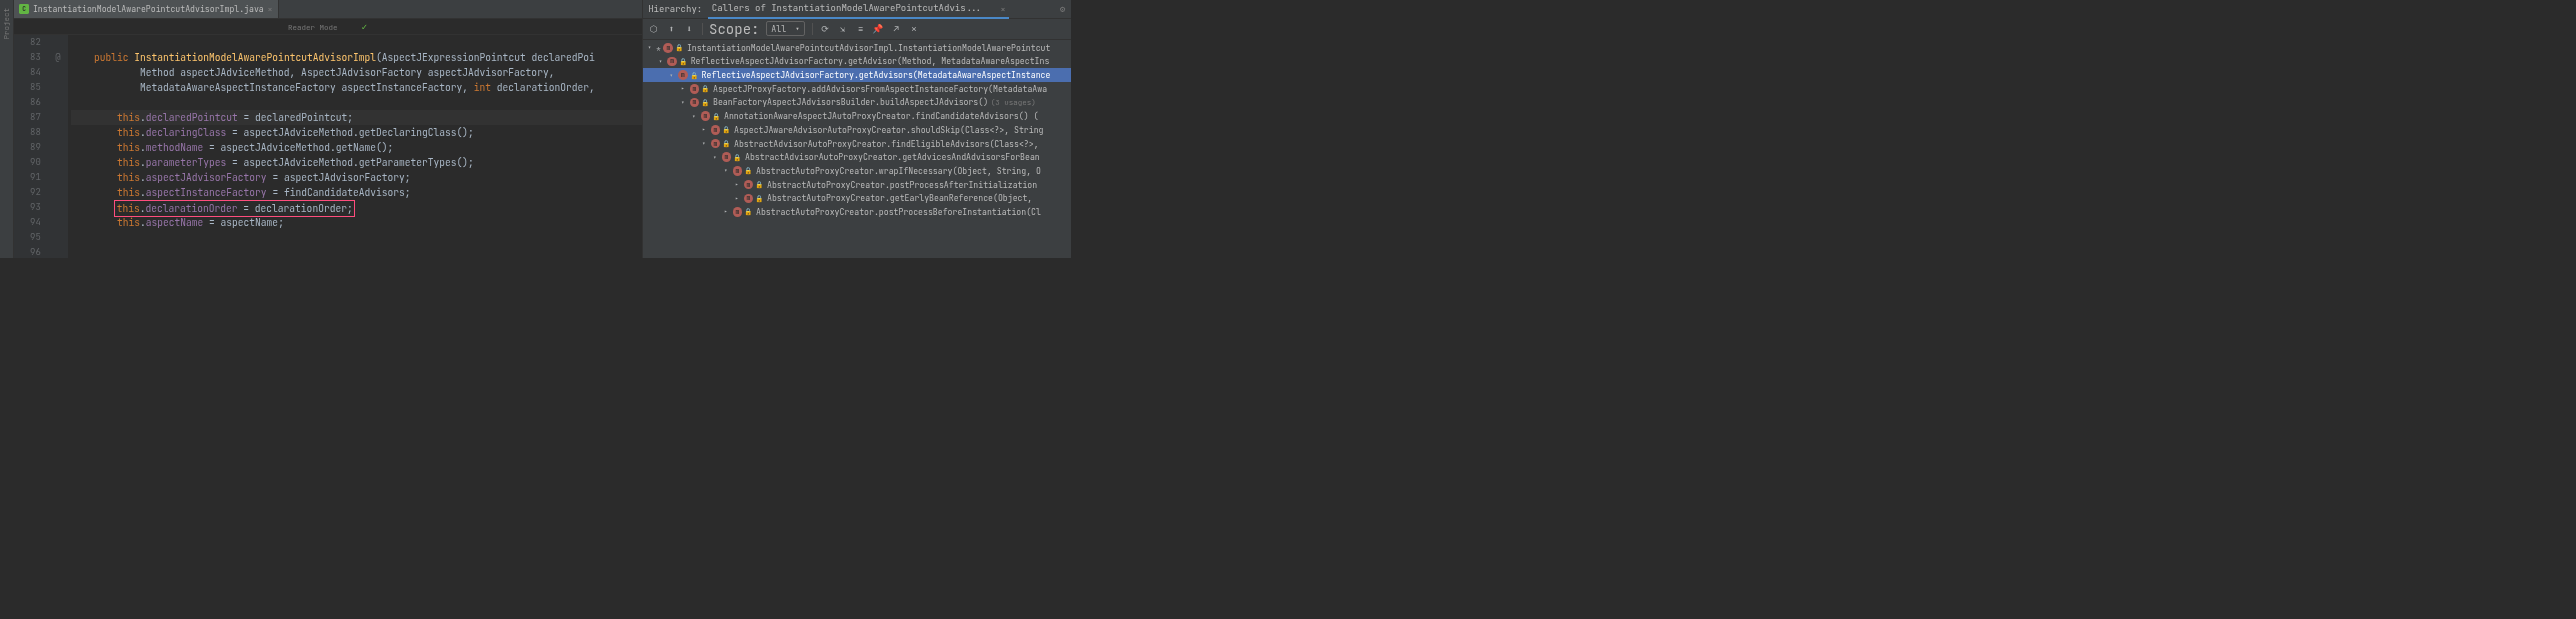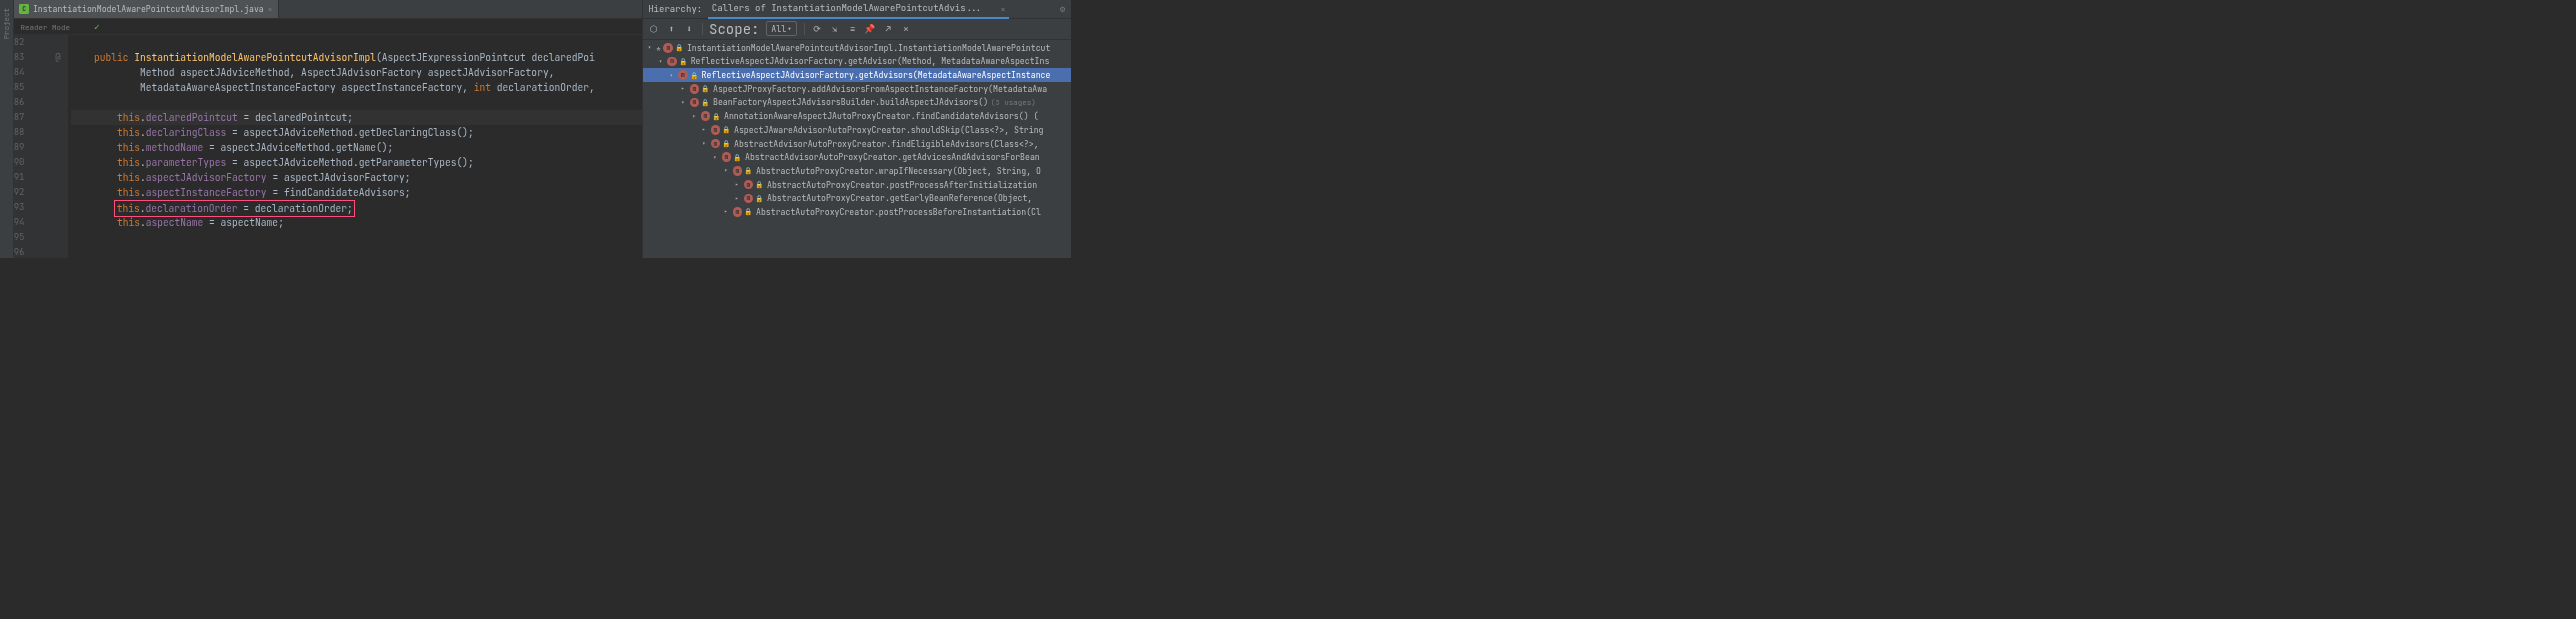--- a/index.html
+++ b/index.html
@@ -63,36 +63,37 @@
   justify-content: center;
   font-size: 6.2px;
   color: #2b2b2b;
   font-weight: bold;
 }
 .tab-label { color: #bbbbbb; font-size: 8.2px; }
 .tab-close { color: #787878; cursor: pointer; font-size: 7.5px; }
 .editor-header {
   height: 16.4px;
   display: flex;
-  justify-content: flex-start;
+  justify-content: center;
   align-items: center;
   padding: 0 6.8px;
   gap: 24px;
   border-bottom: 0.7px solid #323232;
 }
 .reader-mode { font-size: 7.5px; color: #787878; }
 .check-icon { color: #62b543; font-size: 9.6px; }
 .editor-body {
   flex: 1;
   display: flex;
   overflow: hidden;
 }
 .gutter {
   width: 34px;
   background: #313335;
+  text-align: right;
   padding-right: 6.8px;
   color: #606366;
   font-size: 9px;
   line-height: 15px;
 }
 .gutter-extra {
   width: 20.5px;
   background: #313335;
   color: #606366;
   text-align: center;
@@ -151,21 +152,21 @@
   gap: 6.8px;
   border-bottom: 0.7px solid #323232;
   background: #3c3f41;
 }
 .tb-icon { width: 11px; height: 11px; color: #afb1b3; cursor: pointer; display: inline-flex; align-items: center; justify-content: center; }
 .tb-sep { width: 0.7px; height: 12.3px; background: #515151; }
 .scope-label { color: #bbbbbb; font-size: 14px; }
 .scope-select {
   display: flex;
   align-items: center;
-  gap: 1px;
+  gap: 9px;
   padding: 1.4px 4.1px;
   border: 0.7px solid #646464;
   border-radius: 2.1px;
   color: #bbbbbb;
   font-size: 8.2px;
   cursor: pointer;
 }
 .tree {
   flex: 1;
   overflow: auto;

